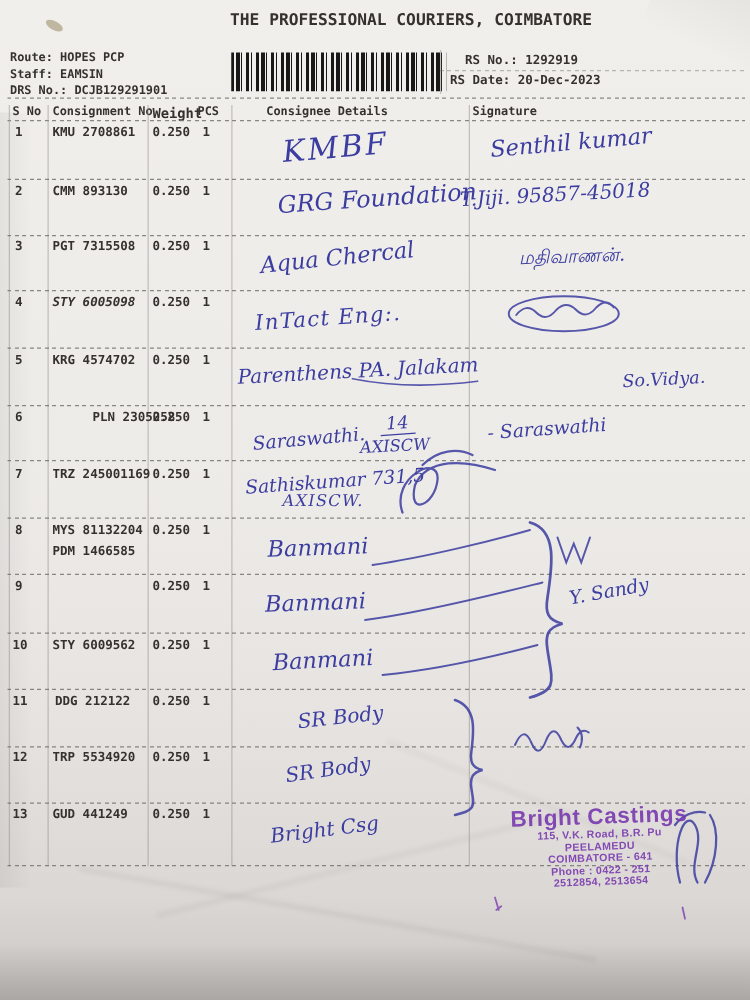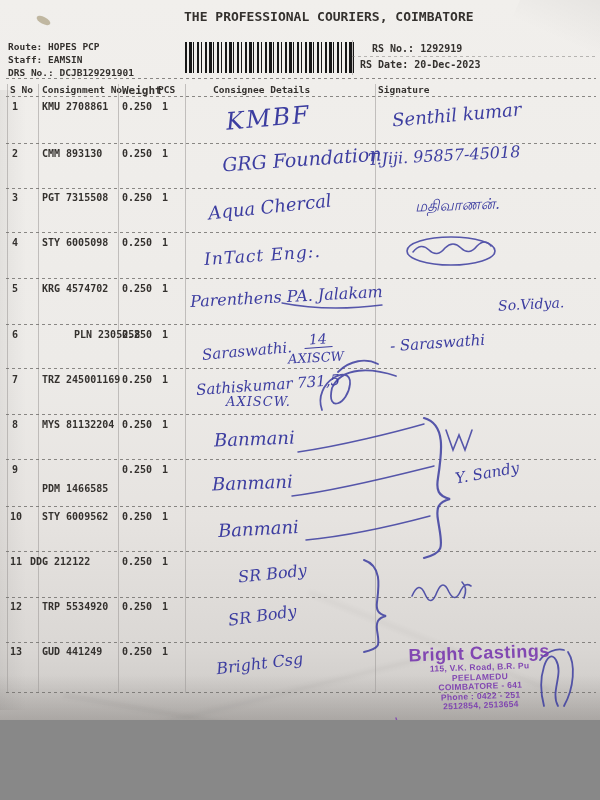--- a/index.html
+++ b/index.html
@@ -1,17 +1,17 @@
 <!DOCTYPE html>
 <html><head>
 <meta charset="utf-8">
 <style>
   html,body{margin:0;padding:0;background:#888;}
   #page{
-    position:relative;width:600px;height:720px;overflow:hidden;
+    position:relative;width:600px;height:800px;overflow:hidden;
     background:linear-gradient(180deg,#f1efec 0%,#edebe8 50%,#e6e3e0 72%,#dad7d4 90%,#c9c6c3 100%);
     transform-origin:50% 50%;
   }
   .abs{position:absolute;white-space:nowrap;}
   .print{font-family:"DejaVu Sans Mono",monospace;font-weight:bold;color:#34312e;}
   .hw{font-family:"DejaVu Serif",serif;font-style:italic;color:#3c3da0;white-space:nowrap;}
   .dot{position:absolute;left:6px;right:4px;height:1px;
        background:repeating-linear-gradient(90deg,#6f6d6a 0 3px,transparent 3px 6px);opacity:.8;}
   .vline{position:absolute;width:1px;background:#9a9895;opacity:.55;}
   .barcode{position:absolute;left:185px;top:42px;width:172px;height:31px;
@@ -93,21 +93,21 @@
     <span class="abs print" style="left:162px;top:148px;font-size:10px;">1</span>
   </div>
   <div>
     <span class="abs print" style="left:12px;top:192px;font-size:10px;">3</span>
     <span class="abs print" style="left:42px;top:192px;font-size:10px;">PGT 7315508</span>
     <span class="abs print" style="left:122px;top:192px;font-size:10px;">0.250</span>
     <span class="abs print" style="left:162px;top:192px;font-size:10px;">1</span>
   </div>
   <div>
     <span class="abs print" style="left:12px;top:237px;font-size:10px;">4</span>
-    <span class="abs print" style="left:42px;top:237px;font-size:10px;">STY 6005098</span>
+    <span class="abs print" style="left:42px;top:237px;font-size:10px;font-style:italic;">STY 6005098</span>
     <span class="abs print" style="left:122px;top:237px;font-size:10px;">0.250</span>
     <span class="abs print" style="left:162px;top:237px;font-size:10px;">1</span>
   </div>
   <div>
     <span class="abs print" style="left:12px;top:283px;font-size:10px;">5</span>
     <span class="abs print" style="left:42px;top:283px;font-size:10px;">KRG 4574702</span>
     <span class="abs print" style="left:122px;top:283px;font-size:10px;">0.250</span>
     <span class="abs print" style="left:162px;top:283px;font-size:10px;">1</span>
   </div>
   <div>
@@ -123,33 +123,33 @@
     <span class="abs print" style="left:162px;top:374px;font-size:10px;">1</span>
   </div>
   <div>
     <span class="abs print" style="left:12px;top:419px;font-size:10px;">8</span>
     <span class="abs print" style="left:42px;top:419px;font-size:10px;">MYS 81132204</span>
     <span class="abs print" style="left:122px;top:419px;font-size:10px;">0.250</span>
     <span class="abs print" style="left:162px;top:419px;font-size:10px;">1</span>
   </div>
   <div>
     <span class="abs print" style="left:12px;top:464px;font-size:10px;">9</span>
-    <span class="abs print" style="left:42px;top:483px;font-size:10px;">PDM 1466585</span>
+    <span class="abs print" style="left:42px;top:436px;font-size:10px;">PDM 1466585</span>
     <span class="abs print" style="left:122px;top:464px;font-size:10px;">0.250</span>
     <span class="abs print" style="left:162px;top:464px;font-size:10px;">1</span>
   </div>
   <div>
     <span class="abs print" style="left:10px;top:511px;font-size:10px;">10</span>
     <span class="abs print" style="left:42px;top:511px;font-size:10px;">STY 6009562</span>
     <span class="abs print" style="left:122px;top:511px;font-size:10px;">0.250</span>
     <span class="abs print" style="left:162px;top:511px;font-size:10px;">1</span>
   </div>
   <div>
     <span class="abs print" style="left:10px;top:556px;font-size:10px;">11</span>
-    <span class="abs print" style="left:30px;top:556px;font-size:10px;">DDG 212122</span>
+    <span class="abs print" style="left:44px;top:556px;font-size:10px;">DDG 212122</span>
     <span class="abs print" style="left:122px;top:556px;font-size:10px;">0.250</span>
     <span class="abs print" style="left:162px;top:556px;font-size:10px;">1</span>
   </div>
   <div>
     <span class="abs print" style="left:10px;top:601px;font-size:10px;">12</span>
     <span class="abs print" style="left:42px;top:601px;font-size:10px;">TRP 5534920</span>
     <span class="abs print" style="left:122px;top:601px;font-size:10px;">0.250</span>
     <span class="abs print" style="left:162px;top:601px;font-size:10px;">1</span>
   </div>
   <div>

